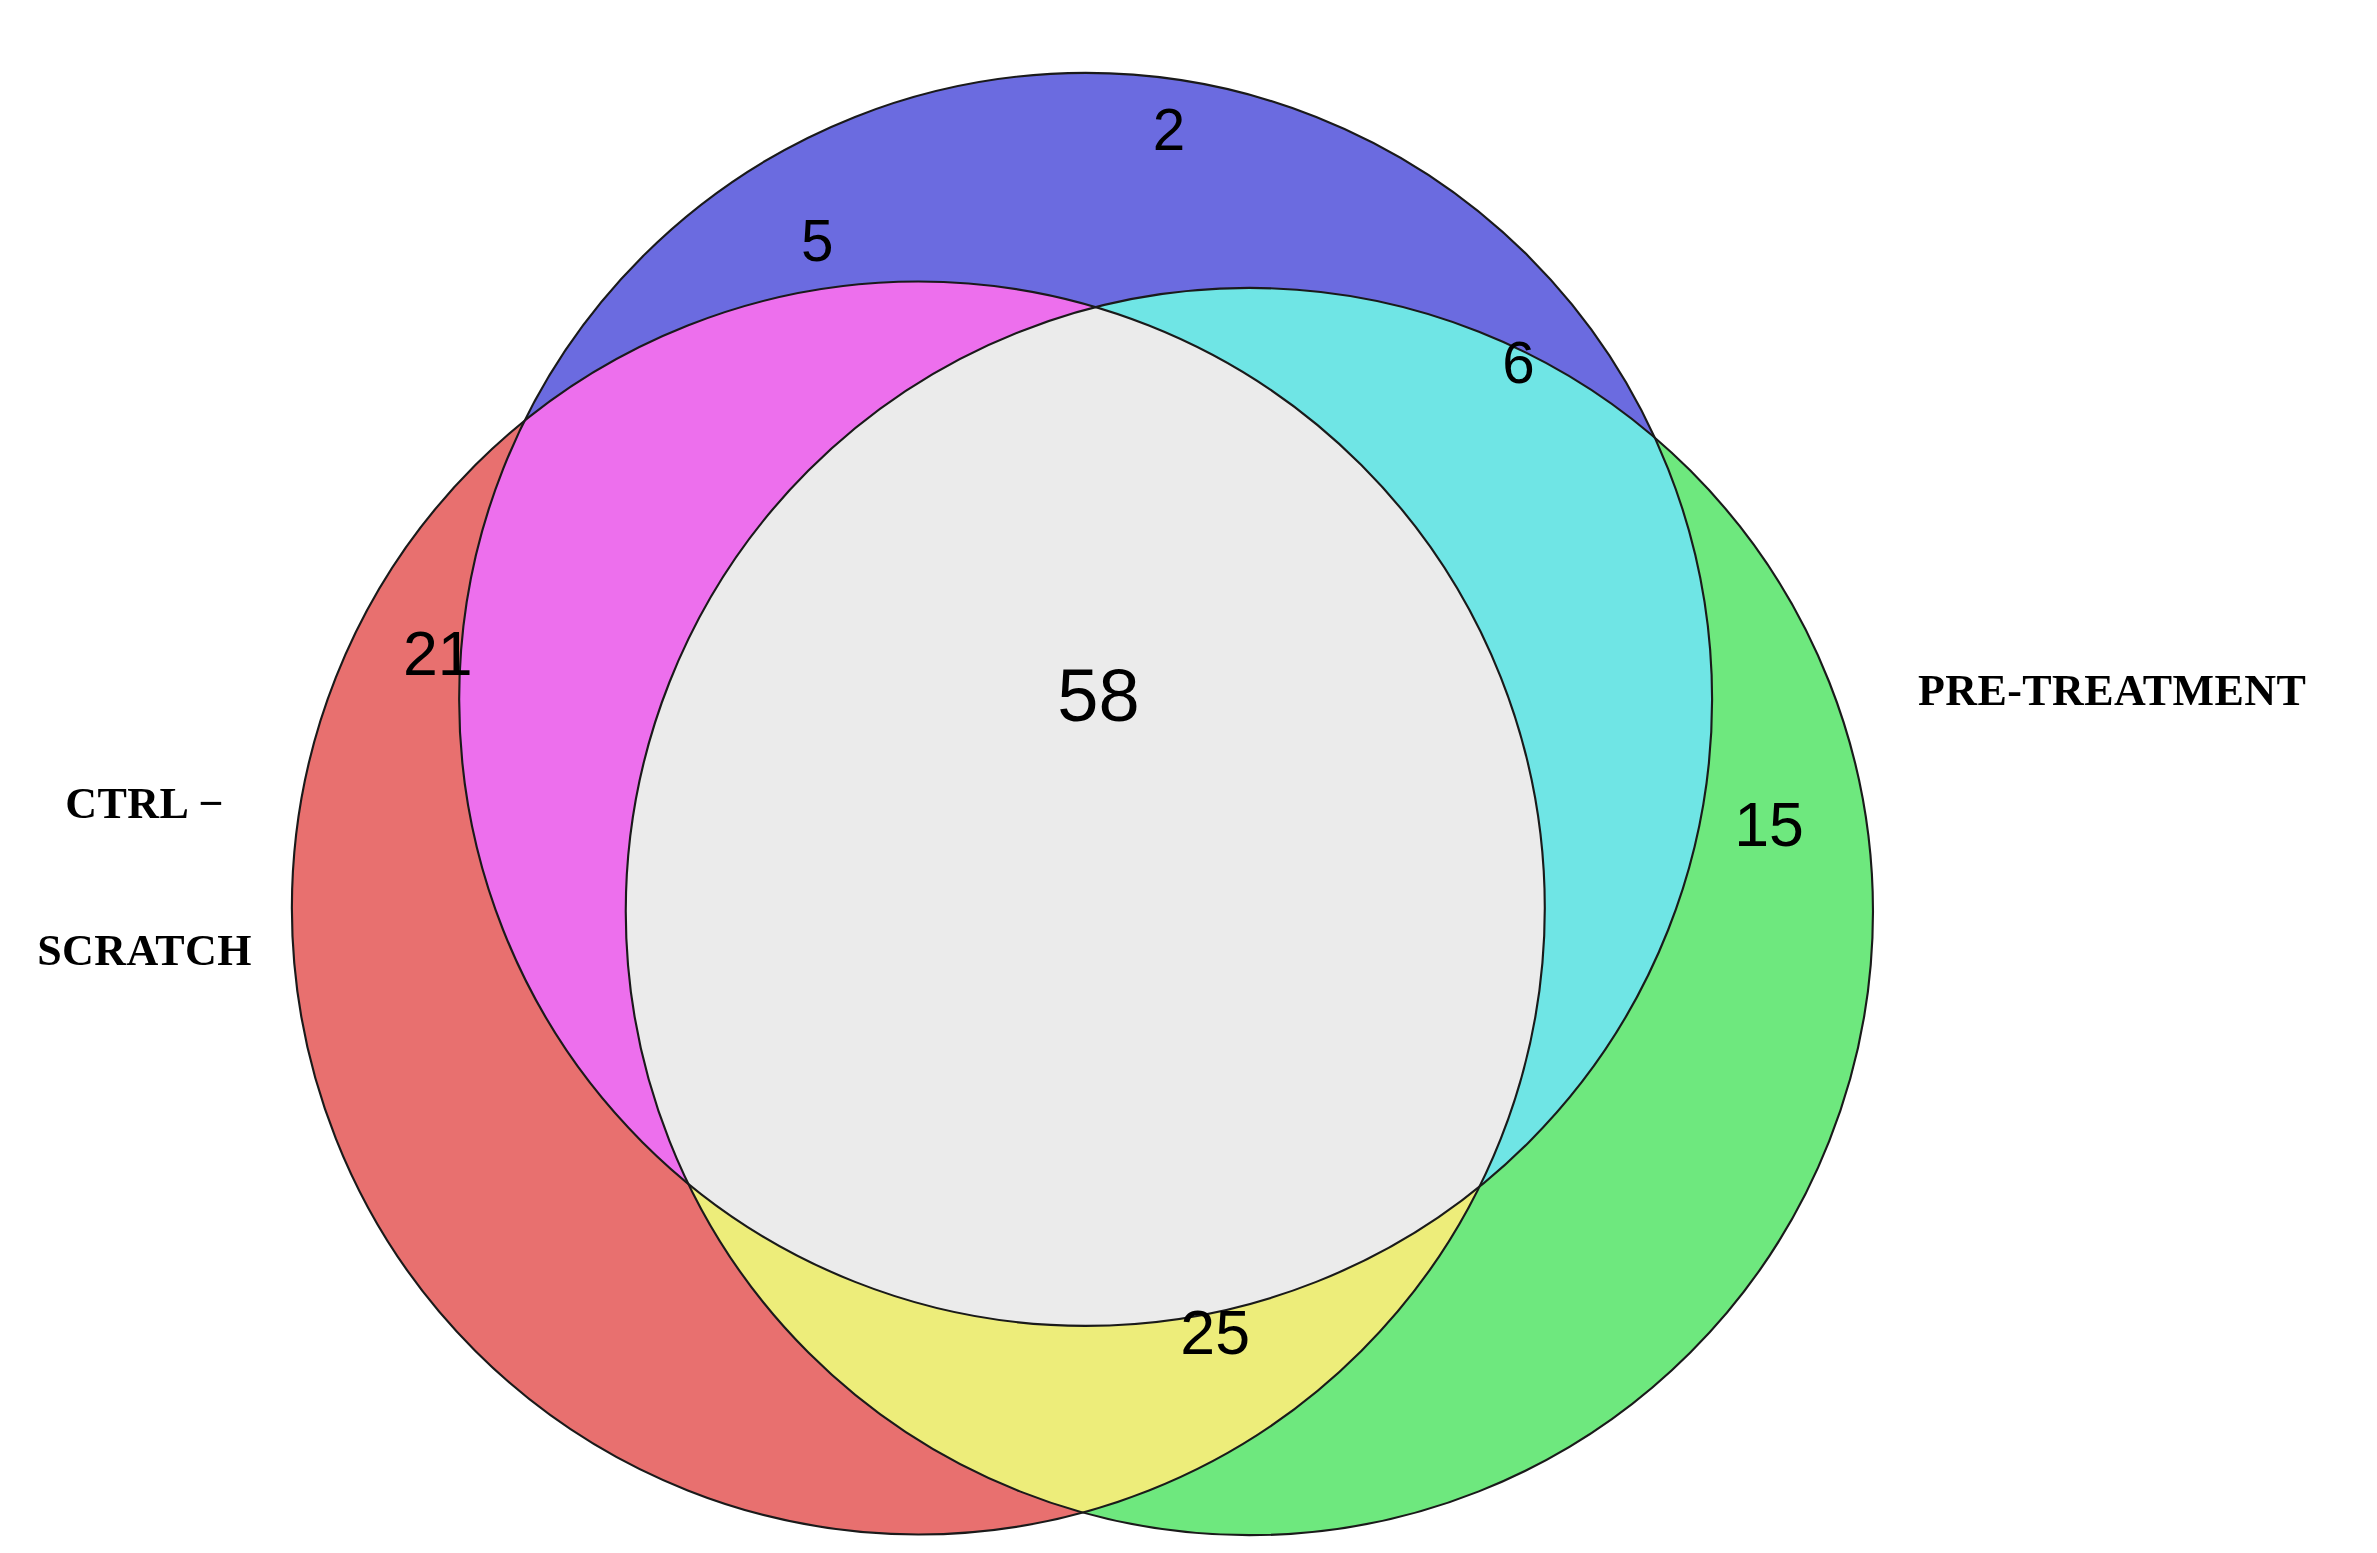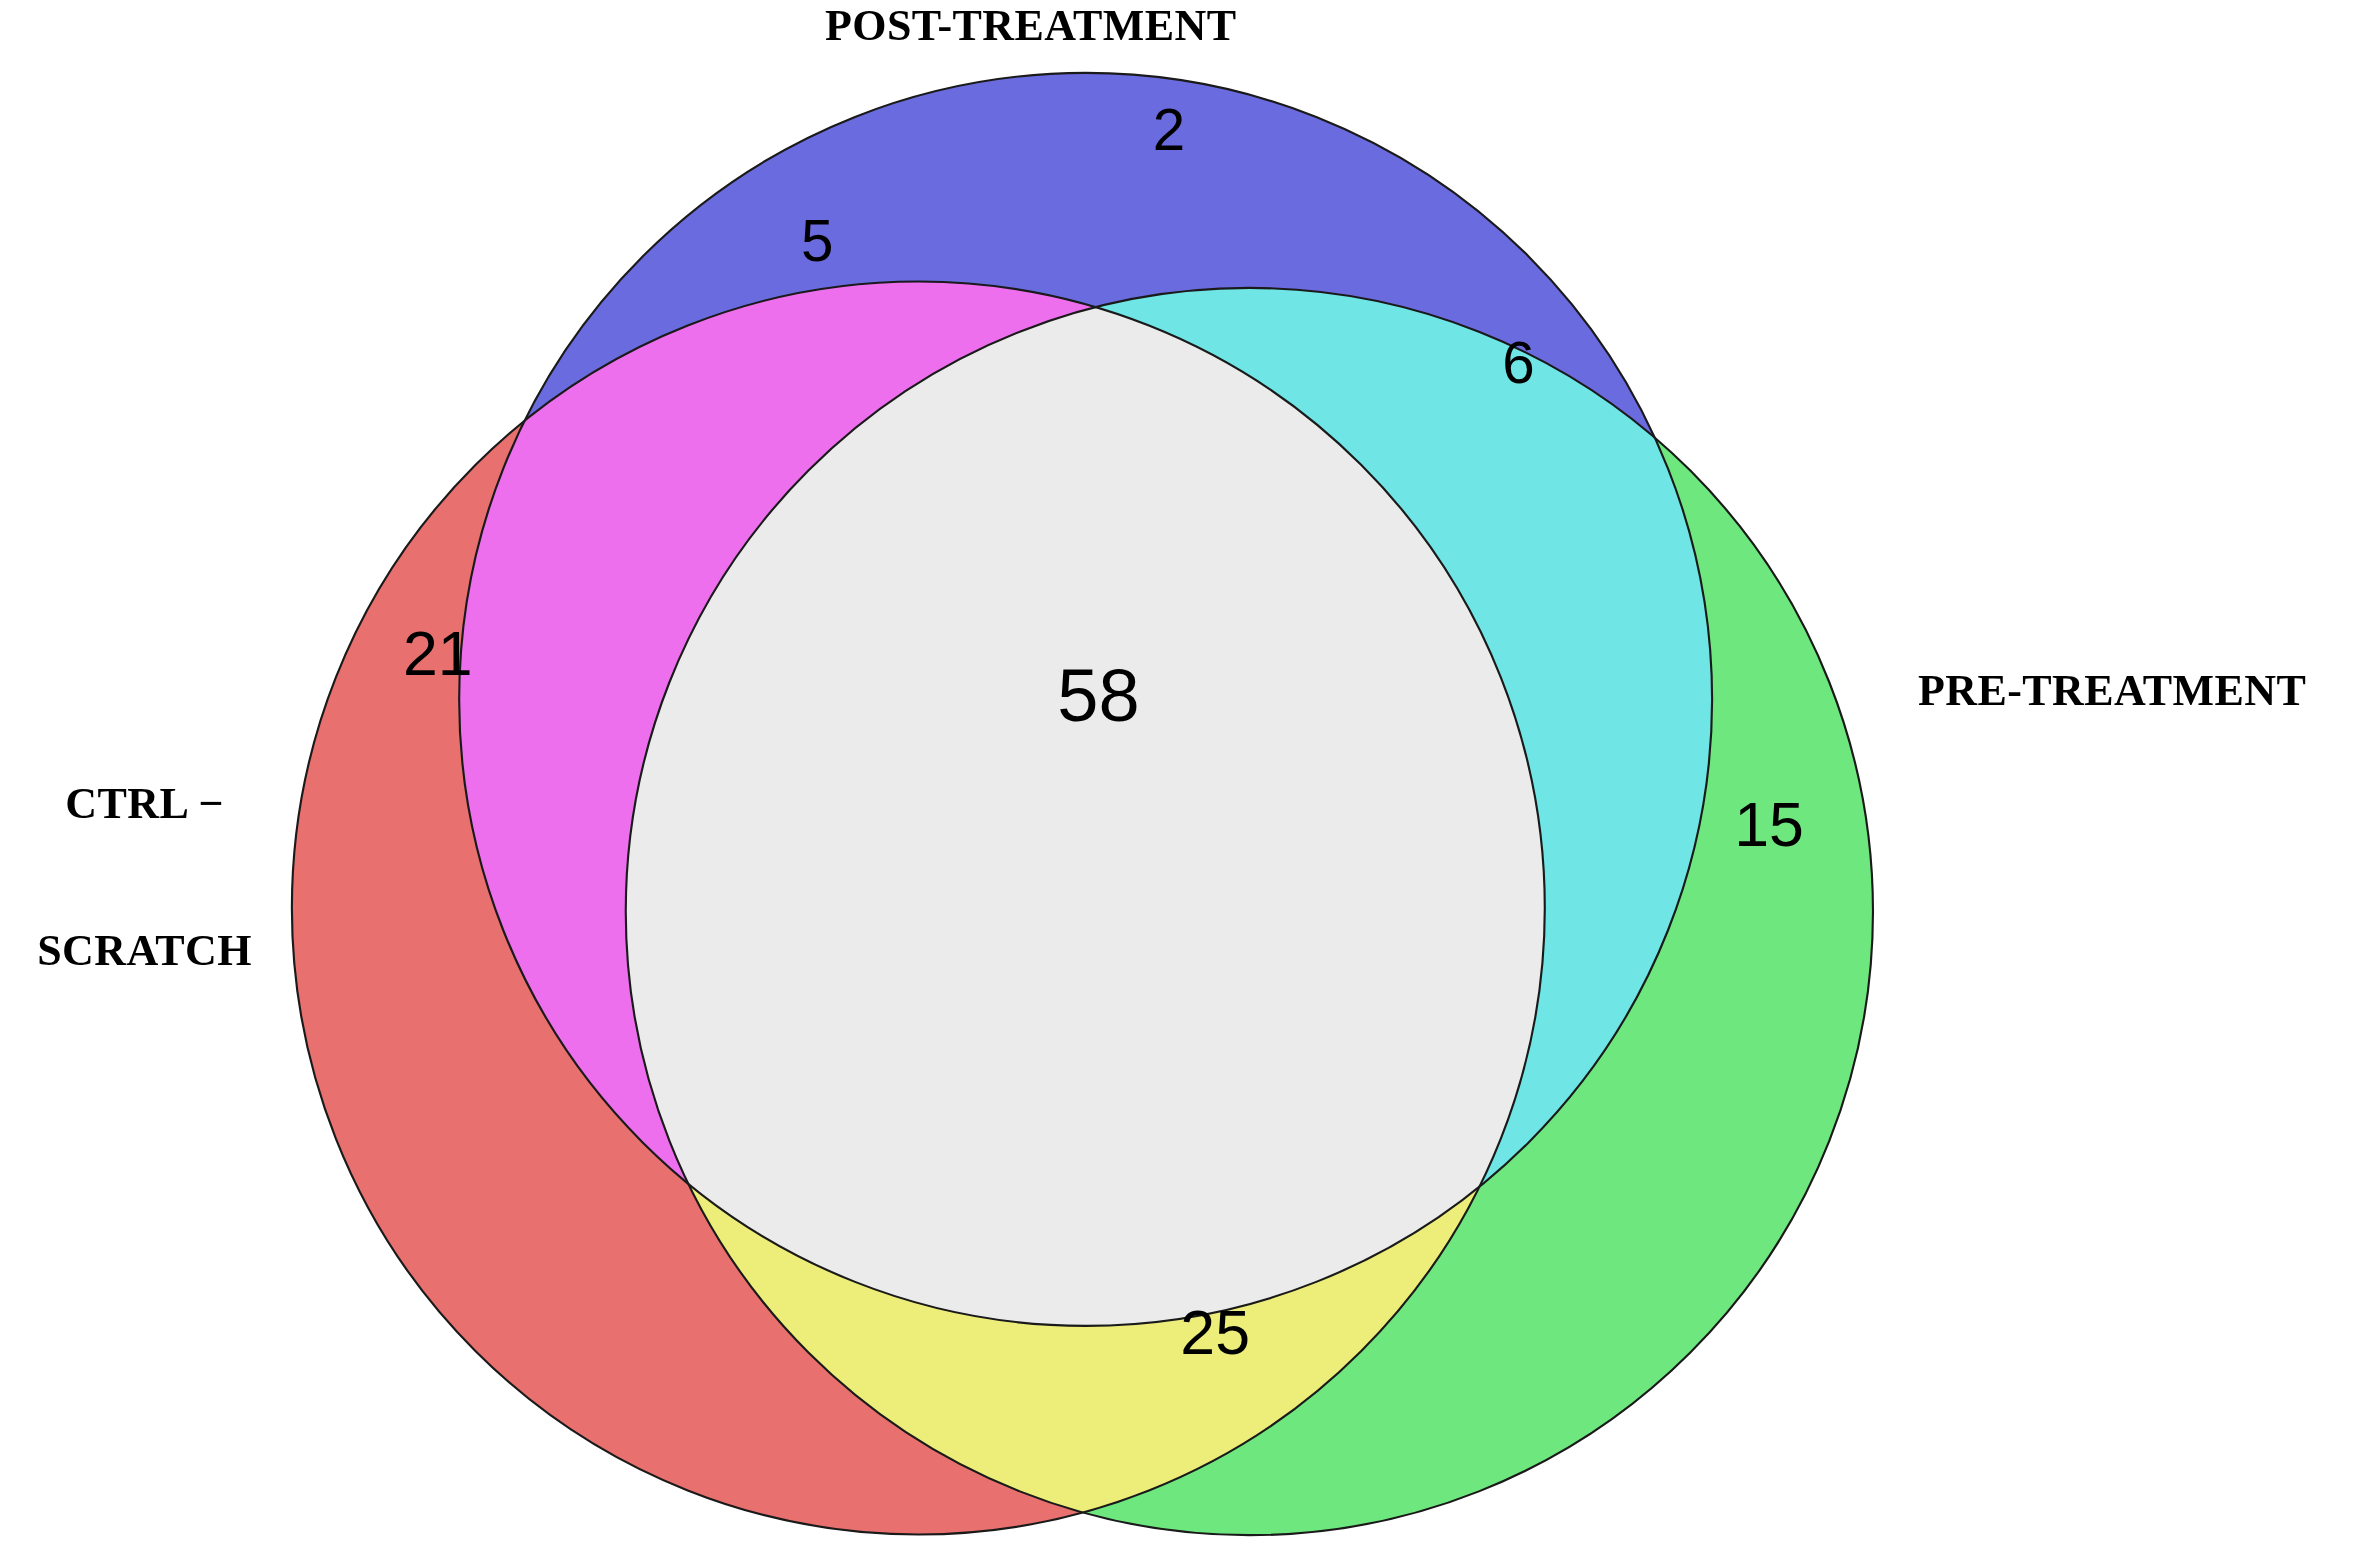--- a/index.html
+++ b/index.html
@@ -112,21 +112,20 @@
       <text class="region-count" id="count-ctrl-only" x="615" y="925" font-size="88">21</text>
       <text class="region-count" id="count-post-only" x="1642" y="188" font-size="82">2</text>
       <text class="region-count" id="count-pre-only" x="2485" y="1165" font-size="88">15</text>
       <text class="region-count" id="count-ctrl-post" x="1148" y="344" font-size="82">5</text>
       <text class="region-count" id="count-post-pre" x="2133" y="516" font-size="82">6</text>
       <text class="region-count" id="count-ctrl-pre" x="1707" y="1878" font-size="88">25</text>
       <text class="region-count" id="count-all-three" x="1543" y="985" font-size="104">58</text>
     </g>
   </svg>
 
-  <div class="set-label" id="label-post">POST-TREATMENT</div>
 
   <div class="set-label" id="label-ctrl">
     <div>CTRL −</div>
     <div>SCRATCH</div>
   </div>
 
   <div class="set-label" id="label-pre">PRE-TREATMENT</div>
 
 </div>
 

